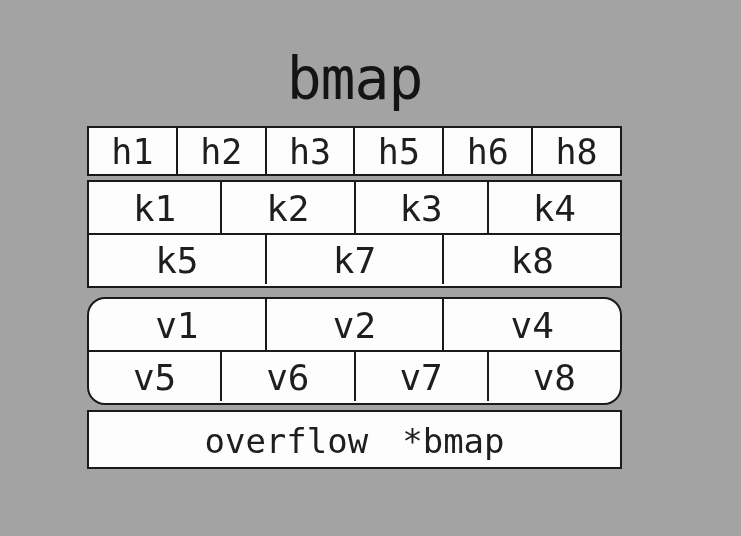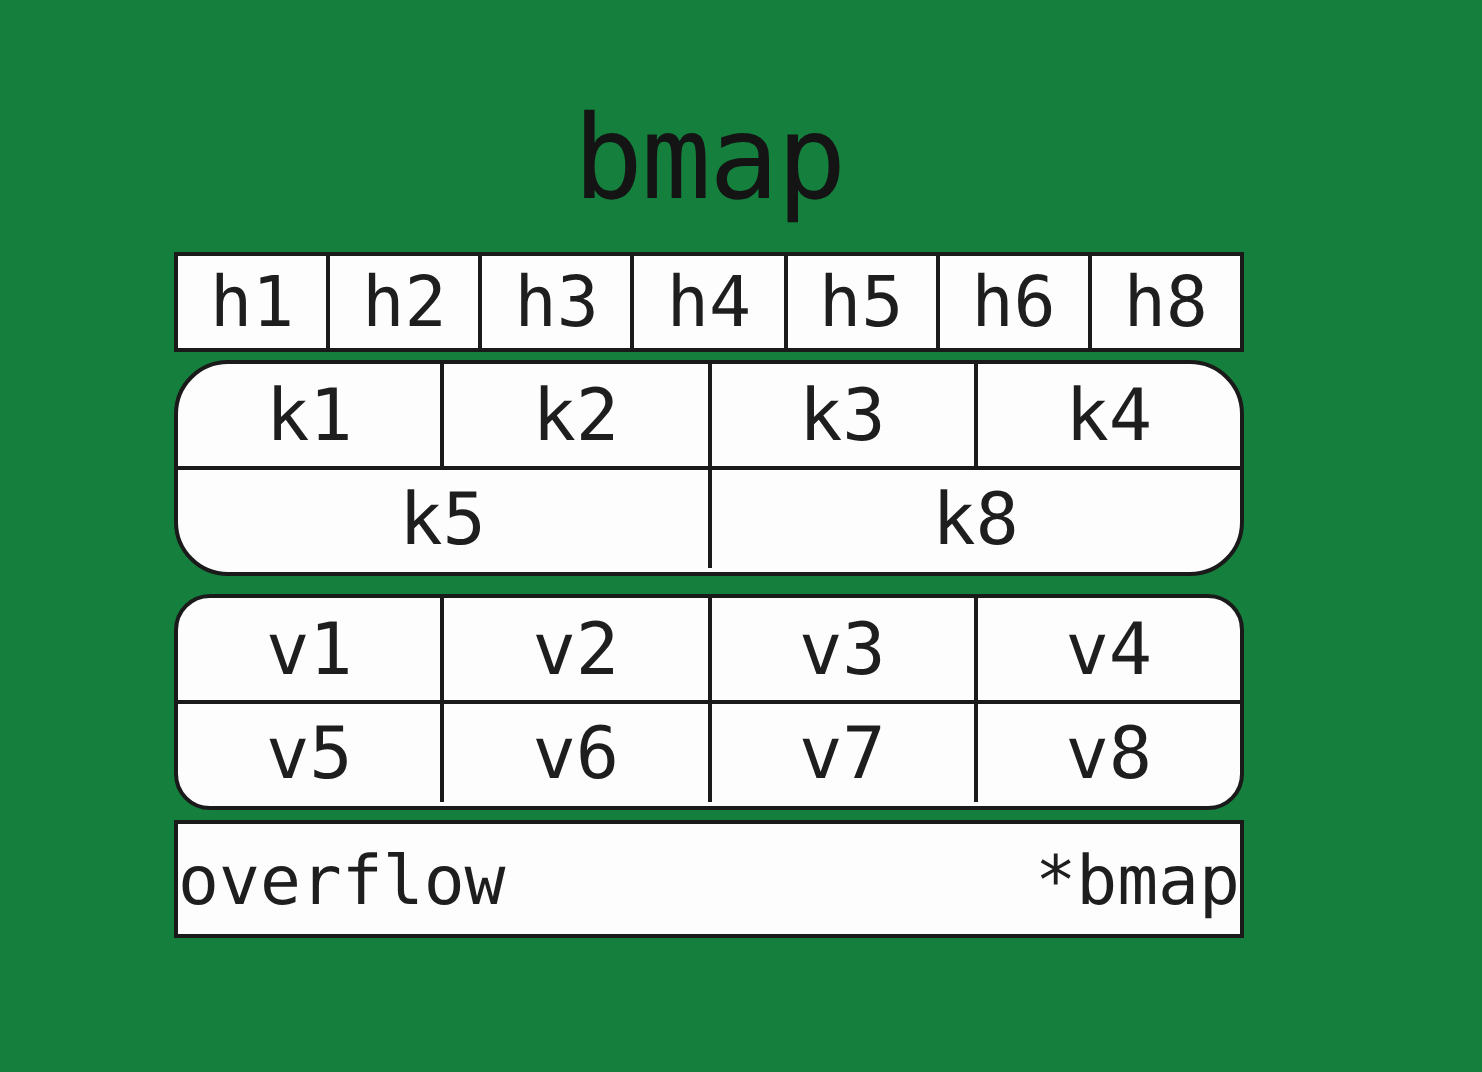--- a/index.html
+++ b/index.html
@@ -7,21 +7,21 @@
   body {
     background: #fdfdfd;
     font-family: "DejaVu Sans Mono", "Liberation Mono", monospace;
     color: #1e1e1e;
     overflow: hidden;
   }
   .page {
     position: relative;
     width: 741px;
     height: 536px;
-    background: #15803d;
+    background: #a3a3a3;
   }
   .title {
     position: absolute;
     left: 87px;
     top: 48px;
     width: 535px;
     text-align: center;
     font-size: 58px;
     line-height: 1.1;
     letter-spacing: -1px;
@@ -46,73 +46,72 @@
     justify-content: center;
     font-size: 36px;
     border-right: 2px solid #1a1a1a;
     color: #1e1e1e;
     padding-top: 2px;
   }
   .cell:last-child { border-right: none; }
   .header-block { height: 50px; margin-bottom: 4px; }
   .header-block .row { height: 100%; }
   .header-block .cell { font-size: 35px; }
-  .keys-block { height: 108px; margin-bottom: 9px; border-radius: 27px; }
+  .keys-block { height: 108px; margin-bottom: 9px; }
   .keys-block .row { height: 51px; }
   .values-block { height: 108px; margin-bottom: 5px; border-radius: 18px; }
   .values-block .row { height: 51px; }
   .overflow-block {
     height: 59px;
     display: flex;
     align-items: center;
-    justify-content: space-between;
+    justify-content: center;
     font-size: 34px;
     gap: 34px;
     padding-top: 2px;
   }
 </style>
 </head>
 <body>
 
 <div class="page">
 
   <div class="title">bmap</div>
 
   <div class="diagram">
 
     <div class="block header-block">
       <div class="row">
         <div class="cell">h1</div>
         <div class="cell">h2</div>
         <div class="cell">h3</div>
-        <div class="cell">h4</div>
         <div class="cell">h5</div>
         <div class="cell">h6</div>
         <div class="cell">h8</div>
       </div>
     </div>
 
     <div class="block keys-block">
       <div class="row">
         <div class="cell">k1</div>
         <div class="cell">k2</div>
         <div class="cell">k3</div>
         <div class="cell">k4</div>
       </div>
       <div class="row">
         <div class="cell">k5</div>
+        <div class="cell">k7</div>
         <div class="cell">k8</div>
       </div>
     </div>
 
     <div class="block values-block">
       <div class="row">
         <div class="cell">v1</div>
         <div class="cell">v2</div>
-        <div class="cell">v3</div>
         <div class="cell">v4</div>
       </div>
       <div class="row">
         <div class="cell">v5</div>
         <div class="cell">v6</div>
         <div class="cell">v7</div>
         <div class="cell">v8</div>
       </div>
     </div>
 

